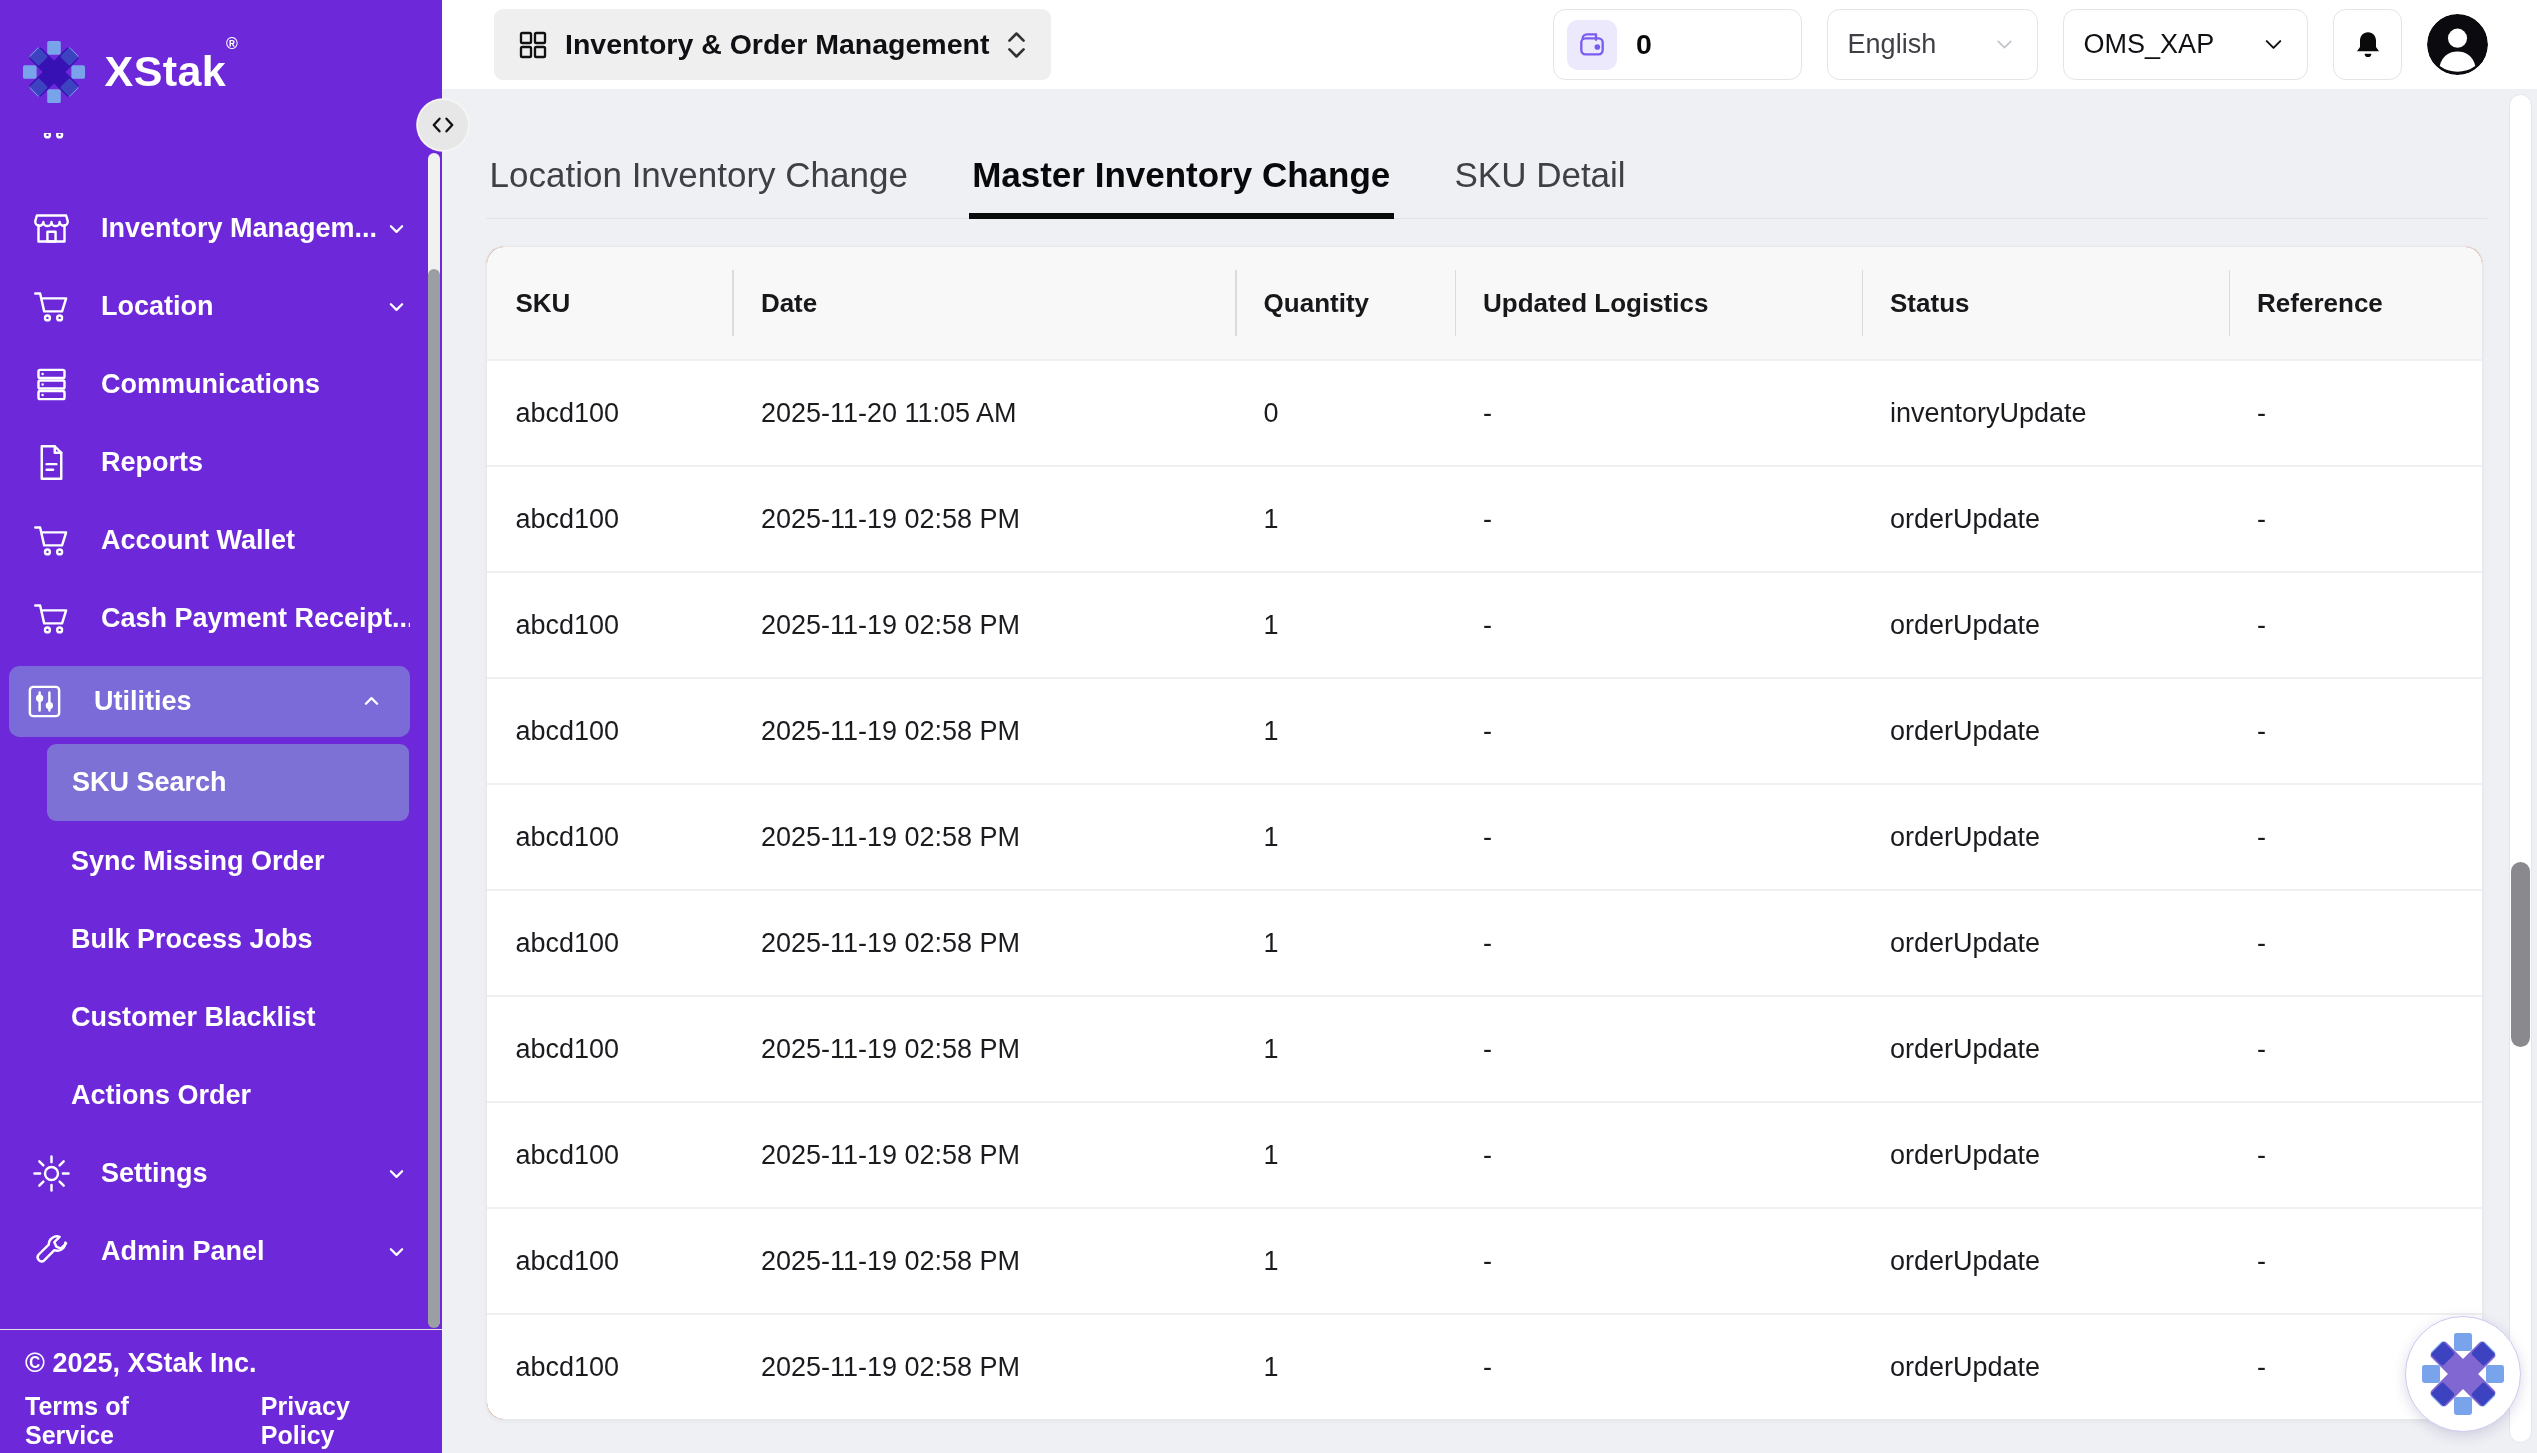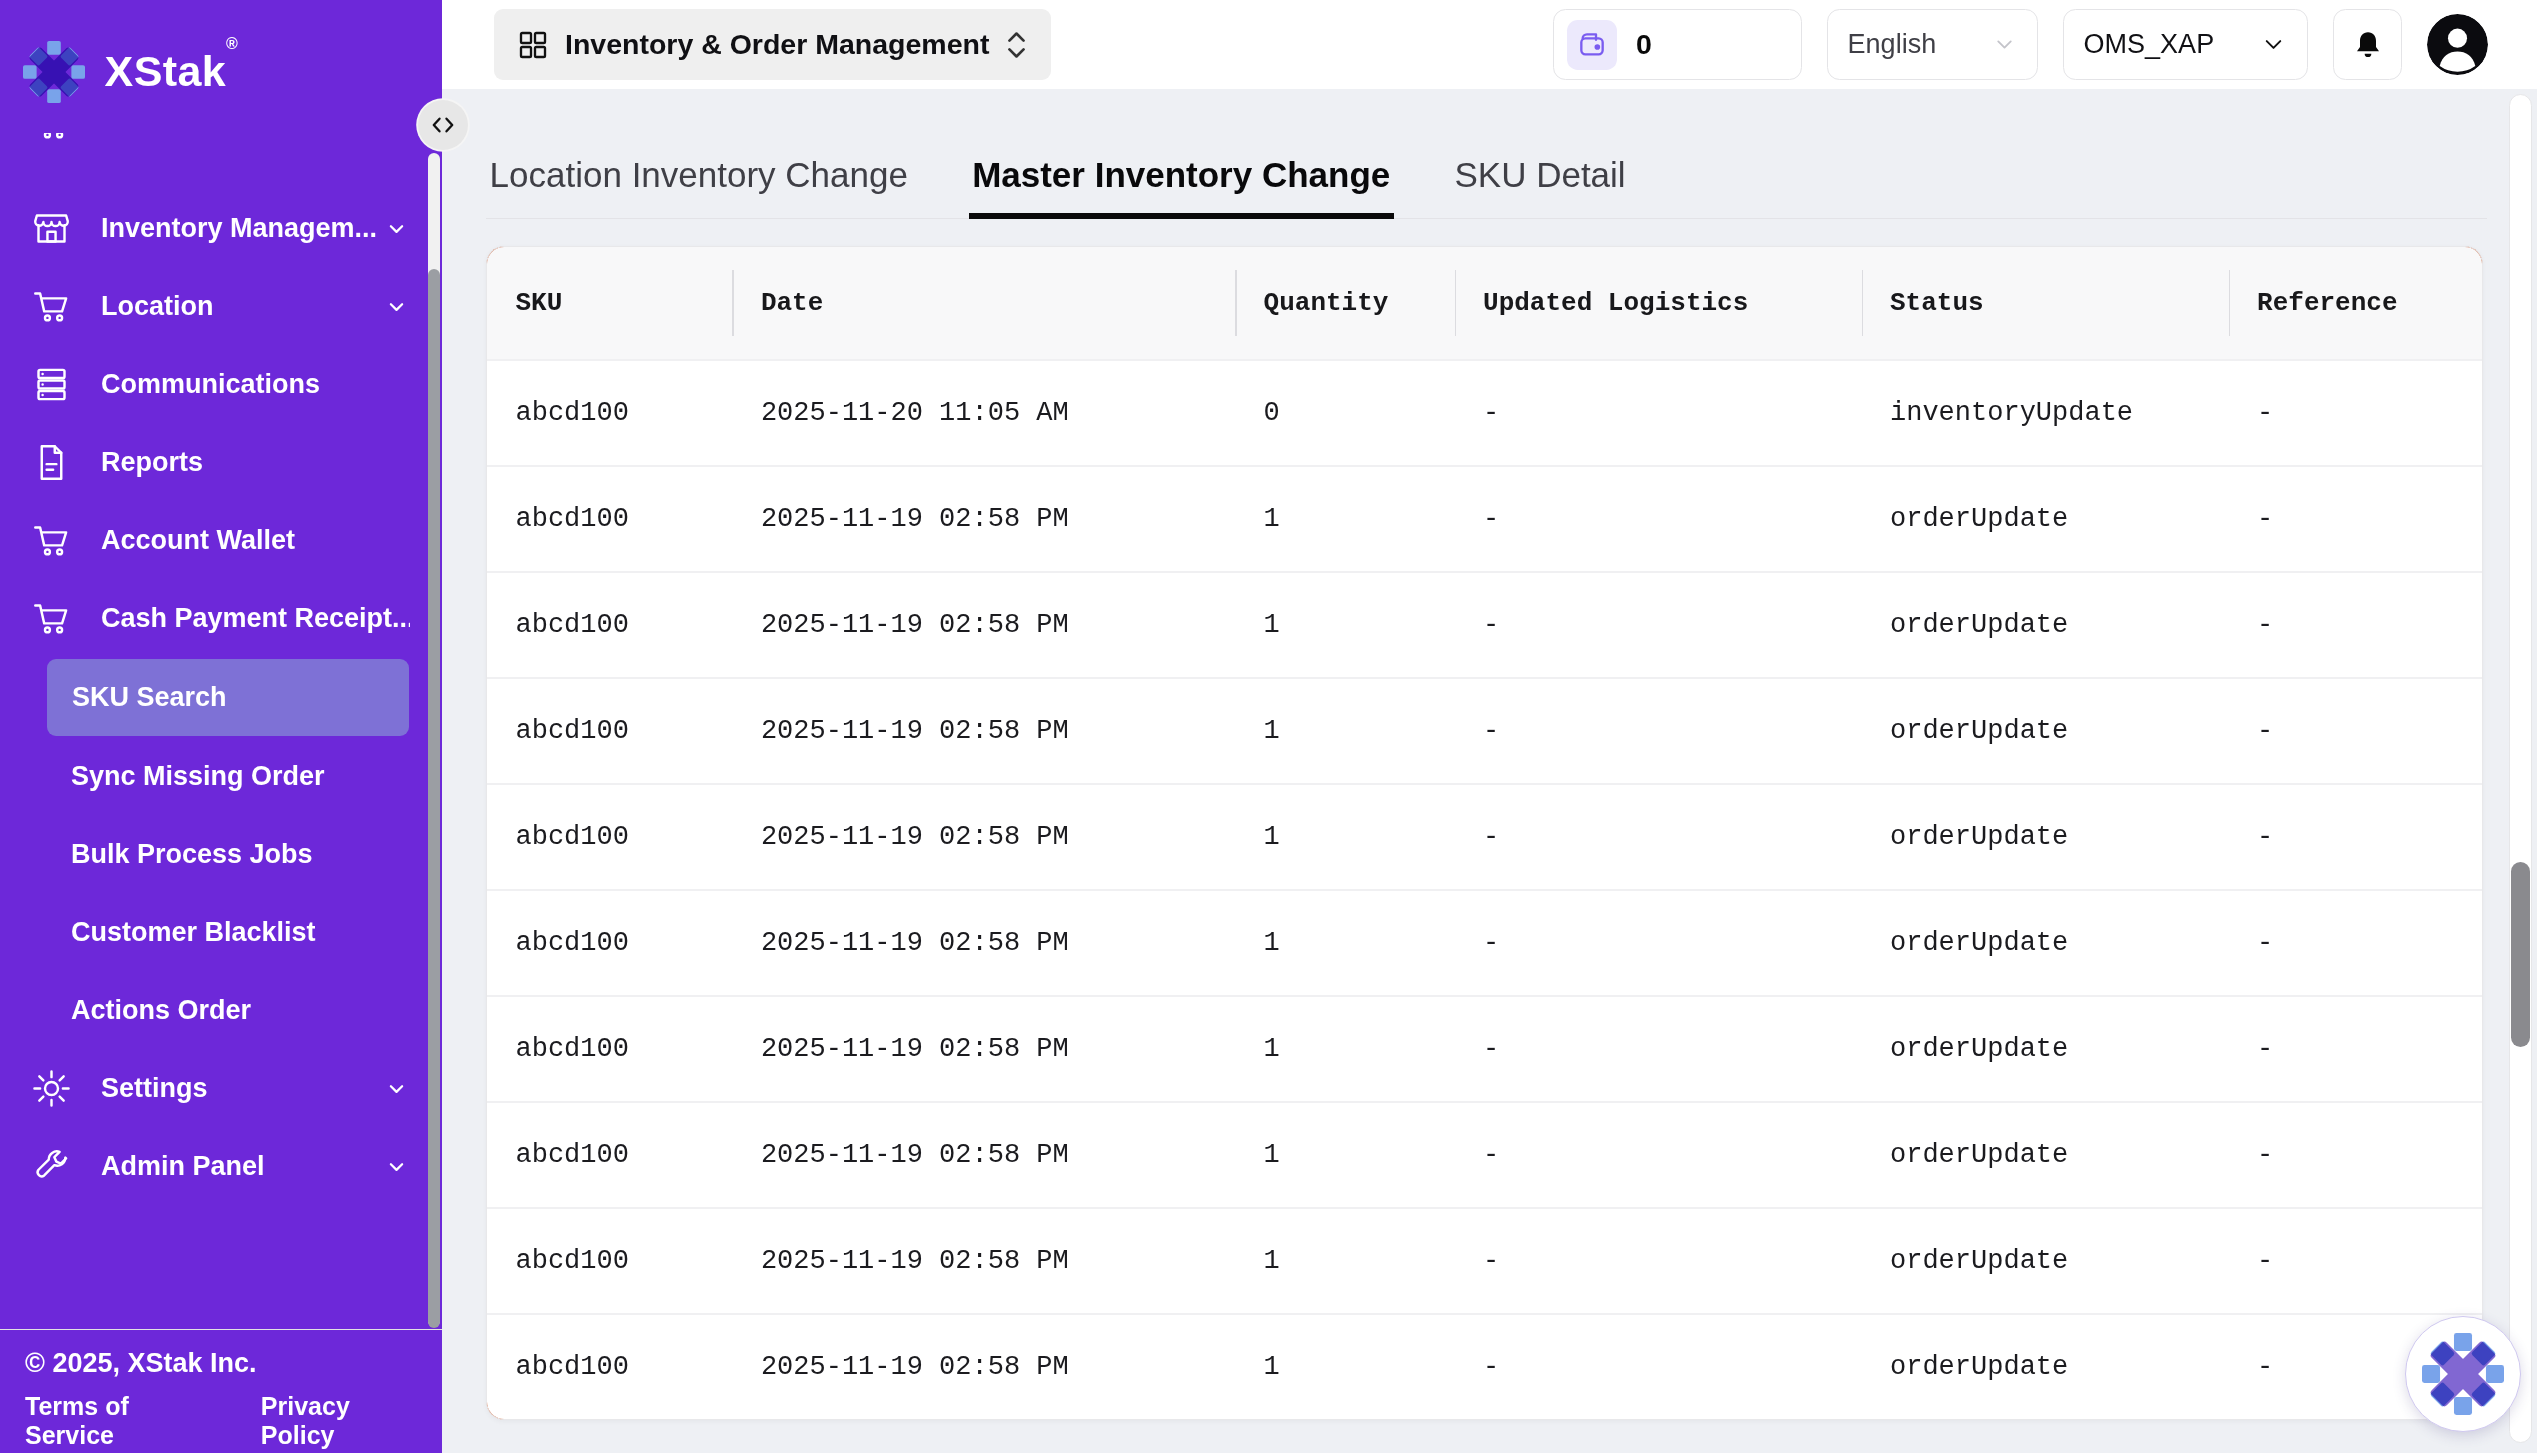--- a/index.html
+++ b/index.html
@@ -47,21 +47,21 @@
   .tenant-box { width:245px; padding:0 19.6px; justify-content:space-between; }
   .tenant-box .lbl { font-size:27px; color:#101014; }
   .bell-box { width:69px; justify-content:center; }
   .avatar { width:61px; height:61px; border-radius:50%; overflow:hidden; cursor:pointer; }
 
   
   .tabstrip { position:absolute; left:486px; top:142px; width:2001px; display:flex; gap:57px; border-bottom:1.8px solid #e3e3e7; }
   .tab { font-size:35px; color:#3f3f46; padding:12.5px 3.6px 23px 3.6px; cursor:pointer; white-space:nowrap; }
   .tab.active { color:#09090b; font-weight:700; border-bottom:6.2px solid #0a0a0a; margin-bottom:-1.8px; padding-bottom:18.7px; }
 
-  .table-card { position:absolute; left:486px; top:246px; width:1997px; height:1174px; background:#c2410c; border:0.9px solid #e8e8ea; border-radius:18px; overflow:hidden; box-shadow:0 1.8px 5.3px rgba(20,20,30,.04);font-family:Liberation Mono, monospace; }
+  .table-card { position:absolute; left:486px; top:246px; width:1997px; height:1174px; background:#c2410c; border:0.9px solid #e8e8ea; border-radius:18px; overflow:hidden; box-shadow:0 1.8px 5.3px rgba(20,20,30,.04); }
   .thead { display:flex; height:112px; background:#f8f8f9; align-items:center; }
   .hcell { font-size:26px; font-weight:700; color:#18181b; padding-left:28.5px; height:100%; display:flex; align-items:center; position:relative; }
   .hcell + .hcell::before { content:""; position:absolute; left:0; top:23px; bottom:23px; width:1.8px; background:#dcdce0; }
   .trow { display:flex; height:106px; align-items:center; border-top:2.7px solid #f0f0f2; background:#fff; }
   .tcell { font-size:27px; color:#1b1b1f; padding-left:28.5px; white-space:nowrap; overflow:hidden; }
   .c0 { width:12.3%; } .c1 { width:25.2%; } .c2 { width:11%; } .c3 { width:20.4%; } .c4 { width:18.4%; } .c5 { width:12.7%; }
 
   
   .main-scroll { position:absolute; right:6.2px; top:94px; width:23px; height:1349px; background:#fff; border:0.9px solid #e6e6e8; border-radius:12.5px; z-index:40; }
   .main-thumb { position:absolute; left:0.9px; top:767px; width:19.6px; height:185px; background:#8a8a8e; border-radius:10.7px; }
@@ -159,20 +159,32 @@
 
       <div class="mi">
         <svg class="ic" viewBox="0 0 48 48" fill="none" stroke="#fff" stroke-width="3" stroke-linecap="round" stroke-linejoin="round">
             <path d="M4 8h6l5 22h22l5-16H13"></path>
             <circle cx="19" cy="38" r="3"></circle>
             <circle cx="34" cy="38" r="3"></circle>
           </svg>
         <span class="lbl">Cash Payment Receipt...</span>
       </div>
 
+      <div class="mi active-parent">
+        <svg class="ic" viewBox="0 0 48 48" fill="none" stroke="#fff" stroke-width="3" stroke-linecap="round" stroke-linejoin="round">
+            <rect x="6" y="6" width="36" height="36" rx="4"></rect>
+            <path d="M18 13v22M30 13v22"></path>
+            <circle cx="18" cy="20" r="3" fill="#fff"></circle>
+            <circle cx="30" cy="29" r="3" fill="#fff"></circle>
+          </svg>
+        <span class="lbl">Utilities</span>
+        <svg class="chev" viewBox="0 0 48 48" fill="none" stroke="#fff" stroke-width="4" stroke-linecap="round" stroke-linejoin="round">
+            <path d="M14 28l10-10 10 10"></path>
+          </svg>
+      </div>
 
       <div class="smi active">
         <span>SKU Search</span>
       </div>
       <div class="smi">
         <span>Sync Missing Order</span>
       </div>
       <div class="smi">
         <span>Bulk Process Jobs</span>
       </div>

